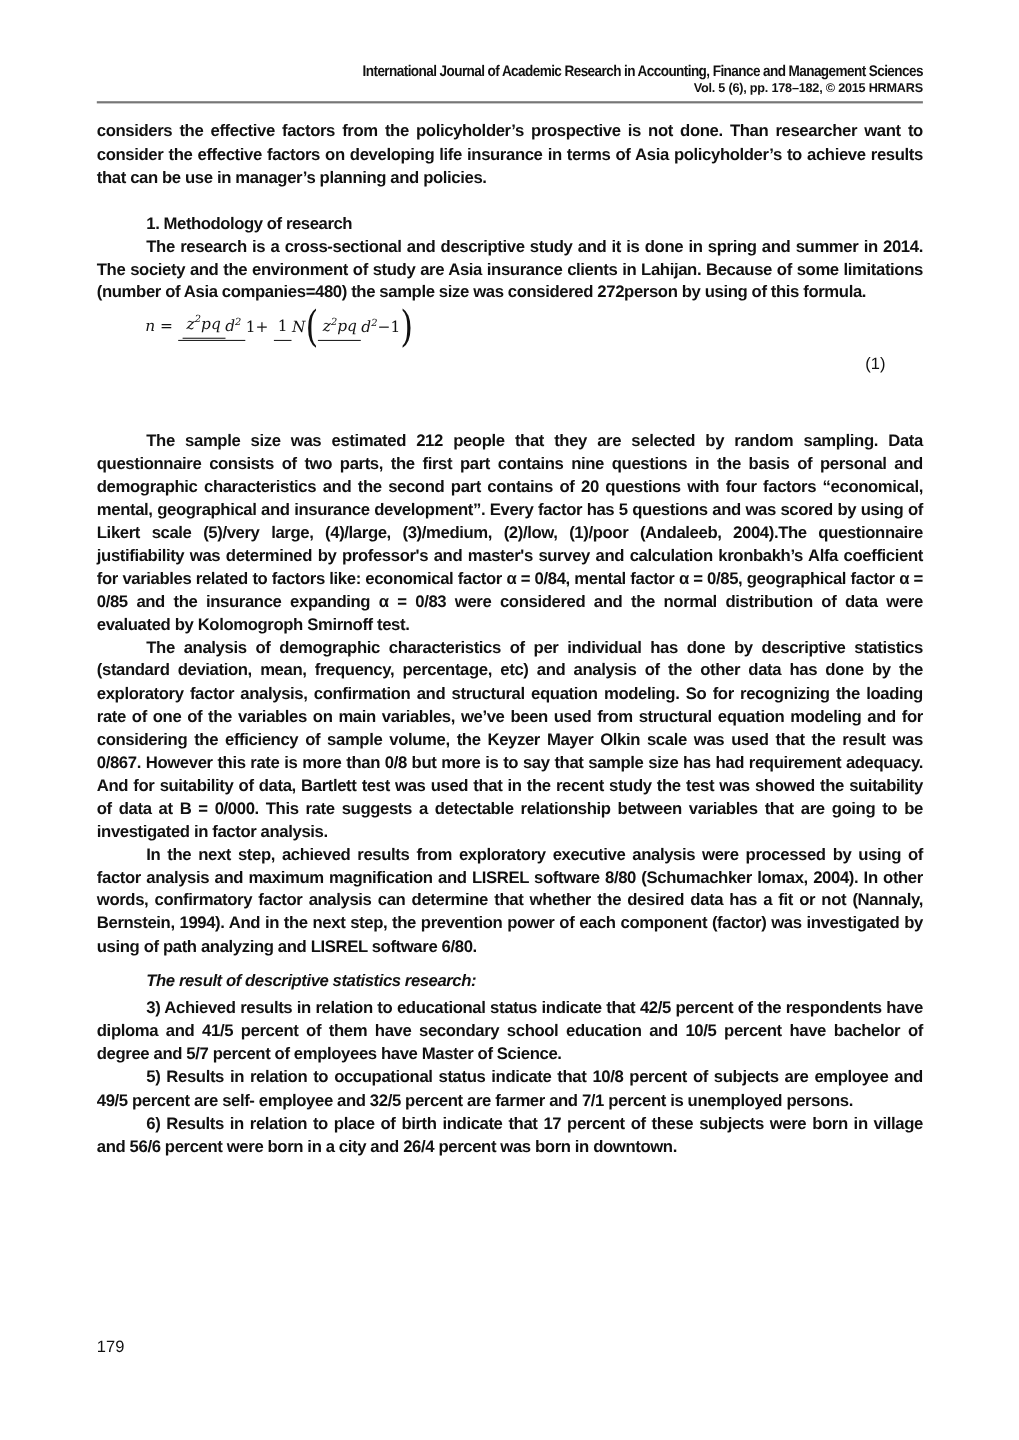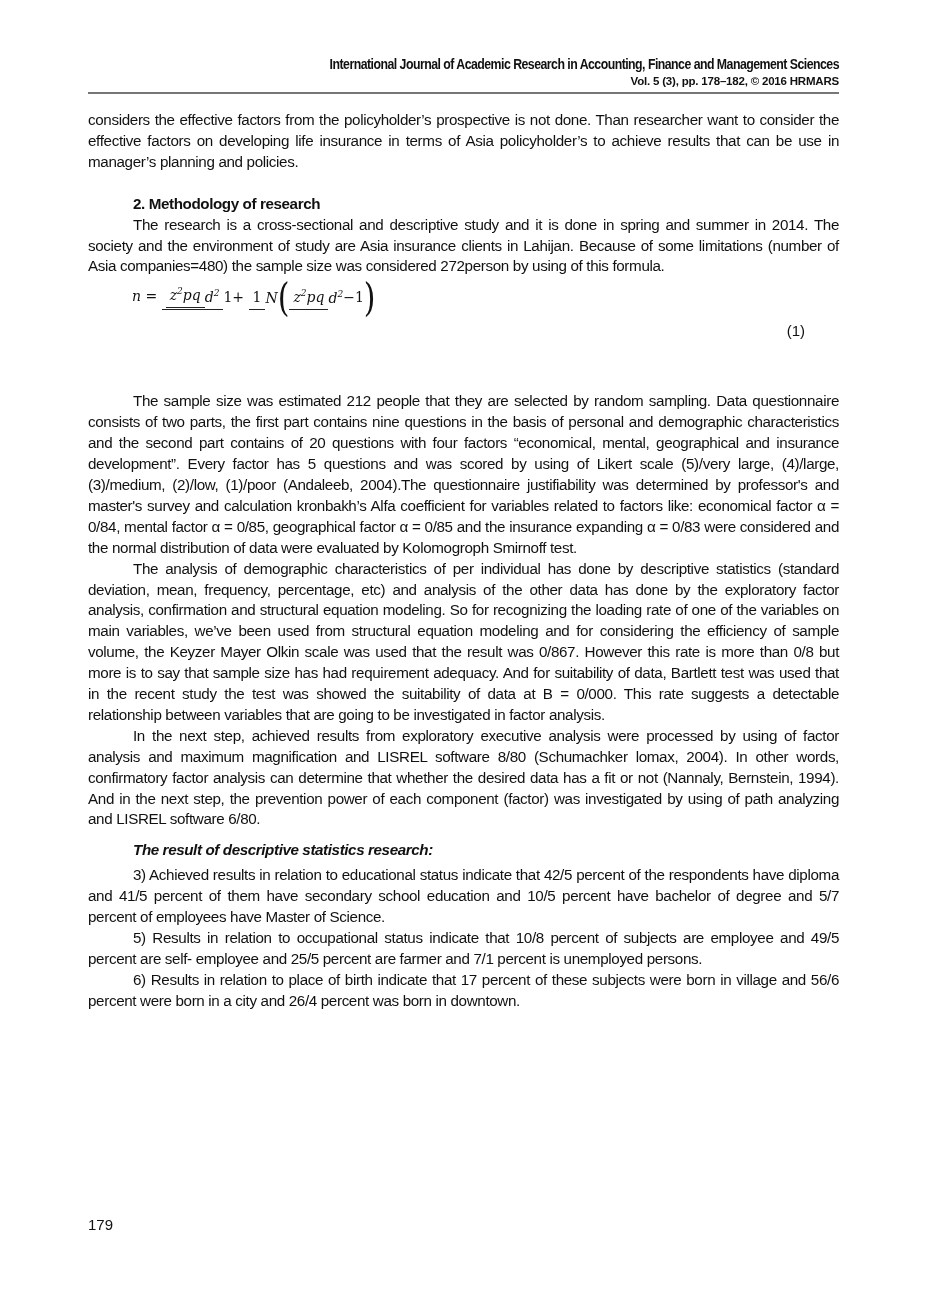--- a/index.html
+++ b/index.html
@@ -4,21 +4,21 @@
 <style>
   html, body { margin: 0; padding: 0; background: #ffffff; }
   body { width: 926px; height: 1309px; position: relative; overflow: hidden;
          font-family: "Liberation Sans Narrow", "Liberation Sans", sans-serif; color: #111; }
   .page { position: absolute; left: 0; top: 0; width: 926px; height: 1309px; }
   .header { position: absolute; left: 88px; width: 751px; top: 55px; text-align: right; }
   .journal-title { font-size: 14px; font-weight: bold; letter-spacing: -0.6px; line-height: 18px; transform: scaleX(0.88); transform-origin: right center; white-space: nowrap; }
   .volume-line { font-size: 11.5px; font-weight: bold; line-height: 14px; margin-top: 1px; letter-spacing: -0.2px; }
   .header-rule { position: absolute; left: 88px; width: 751px; top: 92px; height: 2px; background: #777; }
   .body-text { position: absolute; left: 88px; width: 751px; top: 110px; font-size: 15.2px; line-height: 20.9px; }
-  p { margin: 0; text-align: justify; letter-spacing: -0.35px; }
+  p { margin: 0; text-align: justify; letter-spacing: -0.35px; font-weight: bold; }
   .indent { text-indent: 45px; }
   .section-heading { font-weight: bold; margin-top: 21px; padding-left: 45px; letter-spacing: -0.4px; }
   .subheading { font-weight: bold; font-style: italic; margin-top: 10px; padding-left: 45px; letter-spacing: -0.4px; }
   .equation-row { position: relative; height: 110px; margin-top: 4px; }
   .equation { position: absolute; left: 44px; top: 4px; font-family: "DejaVu Serif", "Liberation Serif", serif; font-style: italic; font-size: 14px; }
   .eq-number { position: absolute; right: 34px; top: 40px; font-size: 15px; }
   .frac { display: inline-flex; flex-direction: row; align-items: center; vertical-align: middle; }
   .frac > .num { border-bottom: 1.3px solid #222; padding: 0 4px 1px; text-align: center; }
   .frac > .den { padding-top: 1px; text-align: center; }
   .upright { font-style: normal; }
@@ -26,28 +26,28 @@
   .paren { font-size: 30px; font-style: normal; font-family: "DejaVu Serif", serif; vertical-align: middle; transform: scaleY(1.3); display: inline-block; }
   .footer-page { position: absolute; left: 88px; top: 1216px; font-size: 15px; }
 </style>
 </head>
 <body>
 
 <div class="page">
 
   <div class="header">
     <div class="journal-title">International Journal of Academic Research in Accounting, Finance and Management Sciences</div>
-    <div class="volume-line">Vol. 5 (3), pp. 178–182, © 2016 HRMARS</div>
+    <div class="volume-line">Vol. 5 (6), pp. 178–182, © 2015 HRMARS</div>
   </div>
   <div class="header-rule"></div>
 
   <div class="body-text">
     <p>considers the effective factors from the policyholder’s prospective is not done. Than researcher want to consider the effective factors on developing life insurance in terms of Asia policyholder’s to achieve results that can be use in manager’s planning and policies.</p>
 
-    <div class="section-heading">2. Methodology of research</div>
+    <div class="section-heading">1. Methodology of research</div>
     <p class="indent">The research is a cross-sectional and descriptive study and it is done in spring and summer in 2014. The society and the environment of study are Asia insurance clients in Lahijan. Because of some limitations (number of Asia companies=480) the sample size was considered 272person by using of this formula.</p>
 
     <div class="equation-row">
       <div class="equation">
         <span>n =</span>
         <span class="frac">
           <span class="num">
             <span class="frac">
               <span class="num"><span>z</span><sup>2</sup><span>pq</span></span>
               <span class="den"><span>d</span><sup>2</sup></span>
@@ -68,18 +68,18 @@
       <div class="eq-number">(1)</div>
     </div>
 
     <p class="indent">The sample size was estimated 212 people that they are selected by random sampling. Data questionnaire consists of two parts, the first part contains nine questions in the basis of personal and demographic characteristics and the second part contains of 20 questions with four factors “economical, mental, geographical and insurance development”. Every factor has 5 questions and was scored by using of Likert scale (5)/very large, (4)/large, (3)/medium, (2)/low, (1)/poor (Andaleeb, 2004).The questionnaire justifiability was determined by professor's and master's survey and calculation kronbakh’s Alfa coefficient for variables related to factors like: economical factor α = 0/84, mental factor α = 0/85, geographical factor α = 0/85 and the insurance expanding α = 0/83 were considered and the normal distribution of data were evaluated by Kolomogroph Smirnoff test.</p>
     <p class="indent">The analysis of demographic characteristics of per individual has done by descriptive statistics (standard deviation, mean, frequency, percentage, etc) and analysis of the other data has done by the exploratory factor analysis, confirmation and structural equation modeling. So for recognizing the loading rate of one of the variables on main variables, we’ve been used from structural equation modeling and for considering the efficiency of sample volume, the Keyzer Mayer Olkin scale was used that the result was 0/867. However this rate is more than 0/8 but more is to say that sample size has had requirement adequacy. And for suitability of data, Bartlett test was used that in the recent study the test was showed the suitability of data at B = 0/000. This rate suggests a detectable relationship between variables that are going to be investigated in factor analysis.</p>
     <p class="indent">In the next step, achieved results from exploratory executive analysis were processed by using of factor analysis and maximum magnification and LISREL software 8/80 (Schumachker lomax, 2004). In other words, confirmatory factor analysis can determine that whether the desired data has a fit or not (Nannaly, Bernstein, 1994). And in the next step, the prevention power of each component (factor) was investigated by using of path analyzing and LISREL software 6/80.</p>
 
     <div class="subheading">The result of descriptive statistics research:</div>
     <div style="height:4px"></div>
     <p class="indent">3) Achieved results in relation to educational status indicate that 42/5 percent of the respondents have diploma and 41/5 percent of them have secondary school education and 10/5 percent have bachelor of degree and 5/7 percent of employees have Master of Science.</p>
-    <p class="indent">5) Results in relation to occupational status indicate that 10/8 percent of subjects are employee and 49/5 percent are self- employee and 25/5 percent are farmer and 7/1 percent is unemployed persons.</p>
+    <p class="indent">5) Results in relation to occupational status indicate that 10/8 percent of subjects are employee and 49/5 percent are self- employee and 32/5 percent are farmer and 7/1 percent is unemployed persons.</p>
     <p class="indent">6) Results in relation to place of birth indicate that 17 percent of these subjects were born in village and 56/6 percent were born in a city and 26/4 percent was born in downtown.</p>
   </div>
 
   <div class="footer-page">179</div>
 </div>
 
 </body></html>

